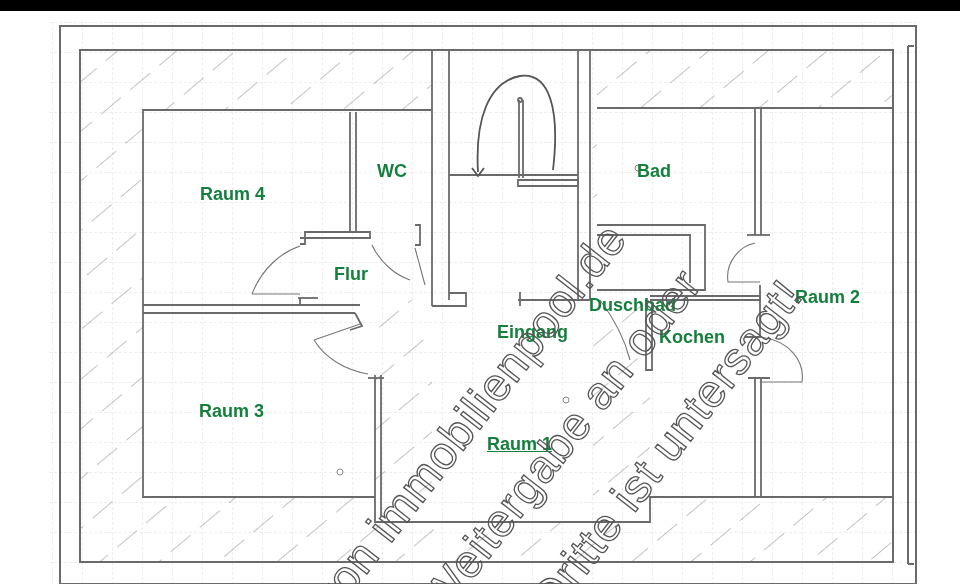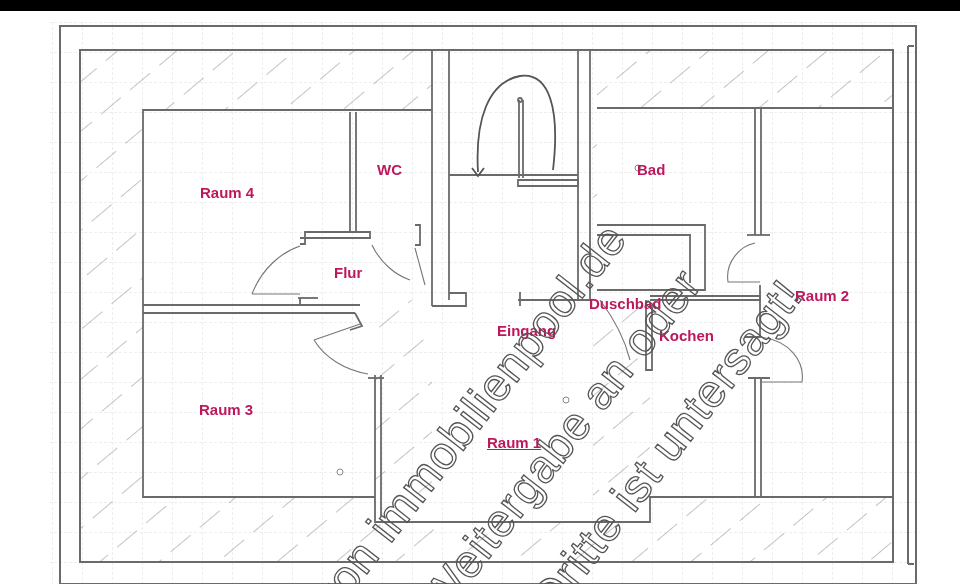--- a/index.html
+++ b/index.html
@@ -5,21 +5,21 @@
   html, body { margin: 0; padding: 0; }
   body {
     width: 960px; height: 584px; overflow: hidden;
     background: #ffffff; position: relative;
     font-family: "Liberation Sans", sans-serif;
   }
   #topbar { position: absolute; left: 0; top: 0; width: 960px; height: 11px; background: #000; }
   #plan { position: absolute; left: 0; top: 0; }
   .room-label {
     position: absolute; font-family: "Liberation Sans", sans-serif;
-    font-weight: bold; font-size: 15px; color: #be185d; white-space: nowrap;
+    font-weight: bold; font-size: 18px; color: #15803d; white-space: nowrap;
   }
   .wm {
     position: absolute; font-family: "Liberation Sans", sans-serif;
     font-size: 46px; color: transparent; -webkit-text-stroke: 1.3px #555;
     white-space: nowrap; transform-origin: 0 0; transform: rotate(-52deg);
     letter-spacing: 1px;
   }
 </style>
 </head>
 <body>

